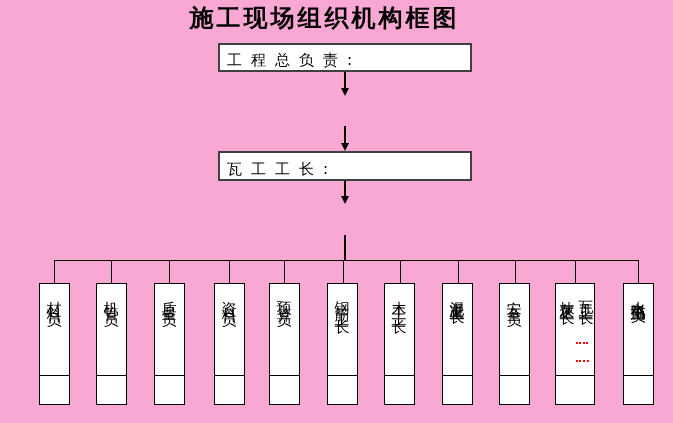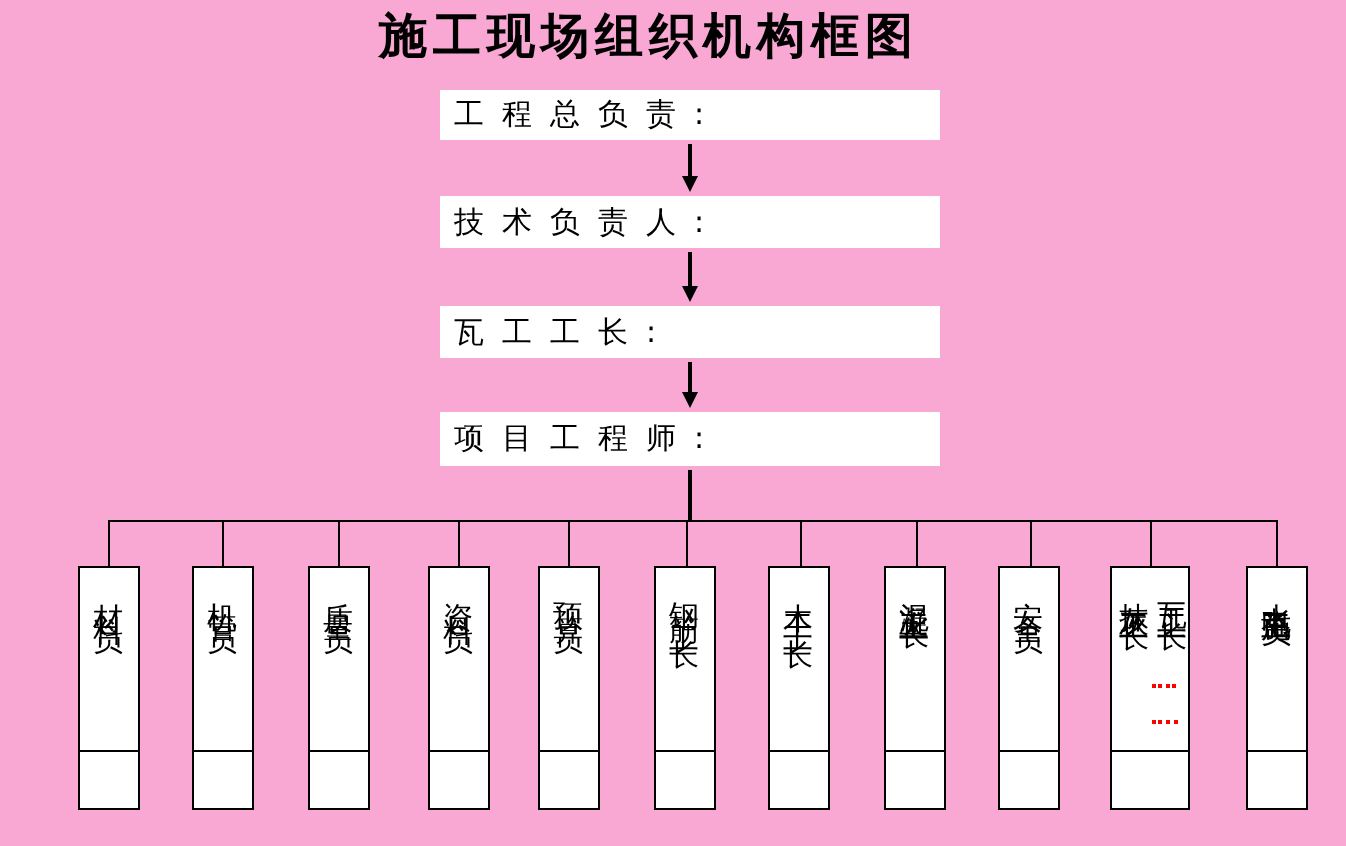--- a/index.html
+++ b/index.html
@@ -8,21 +8,21 @@
     font-family:"DejaVu Sans",sans-serif;color:#000;overflow:hidden;
   }
   .title{
     position:absolute;top:2px;left:0;right:24px;margin:0;
     text-align:center;font-size:24px;font-weight:bold;letter-spacing:3px;
     font-family:"DejaVu Serif","DejaVu Sans",serif;
   }
   
   .cbox{
     position:absolute;left:218px;width:254px;box-sizing:border-box;
-    border:2px solid #f9a8d4;background:#fff;display:flex;align-items:center;
+    border:2px solid #404040;background:#fff;display:flex;align-items:flex-end;
   }
   .cbox .clabel{
     font-size:15px;letter-spacing:9px;padding-left:7px;white-space:nowrap;
   }
   
   .vline{position:absolute;width:2px;background:#000;}
   .hline{position:absolute;height:1px;background:#000;}
   .drop{position:absolute;width:1px;background:#000;}
   .ahead{
     position:absolute;width:0;height:0;
@@ -48,28 +48,22 @@
 </head>
 <body>
 
 <div class="page">
 
   <h1 class="title">施工现场组织机构框图</h1>
 
   <div class="cbox" style="top:43px;height:29px">
     <span class="clabel">工程总负责:</span>
   </div>
-  <div class="cbox" style="top:96px;height:30px">
-    <span class="clabel">技术负责人:</span>
-  </div>
   <div class="cbox" style="top:151px;height:30px">
     <span class="clabel">瓦工工长:</span>
-  </div>
-  <div class="cbox" style="top:204px;height:31px">
-    <span class="clabel">项目工程师:</span>
   </div>
 
   <div class="vline" style="left:344px;top:72px;height:17px"></div>
   <div class="ahead" style="left:341px;top:88px"></div>
 
   <div class="vline" style="left:344px;top:126px;height:18px"></div>
   <div class="ahead" style="left:341px;top:143px"></div>
 
   <div class="vline" style="left:344px;top:181px;height:16px"></div>
   <div class="ahead" style="left:341px;top:196px"></div>

